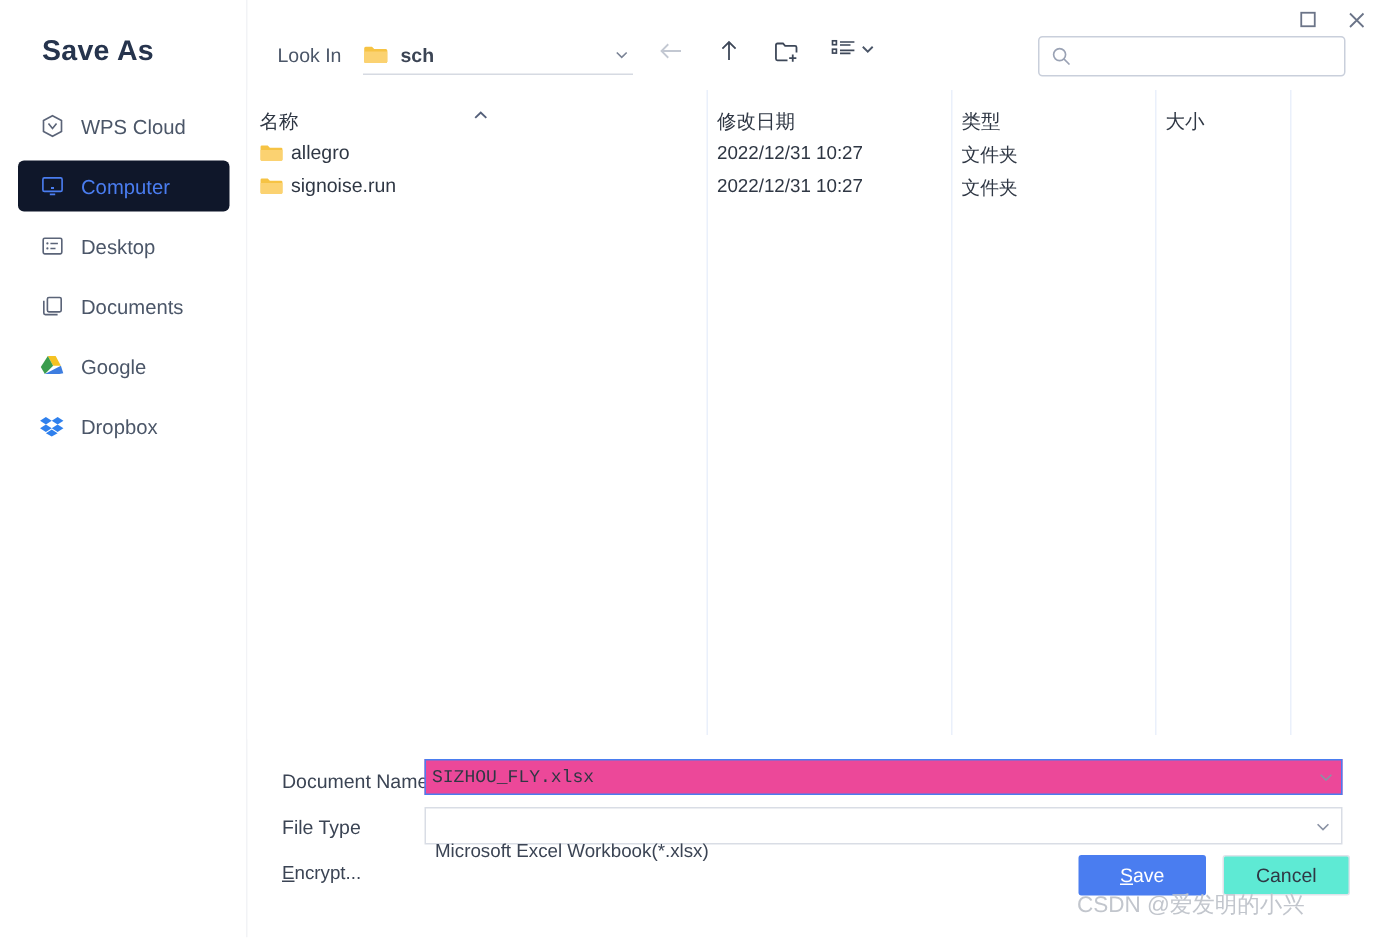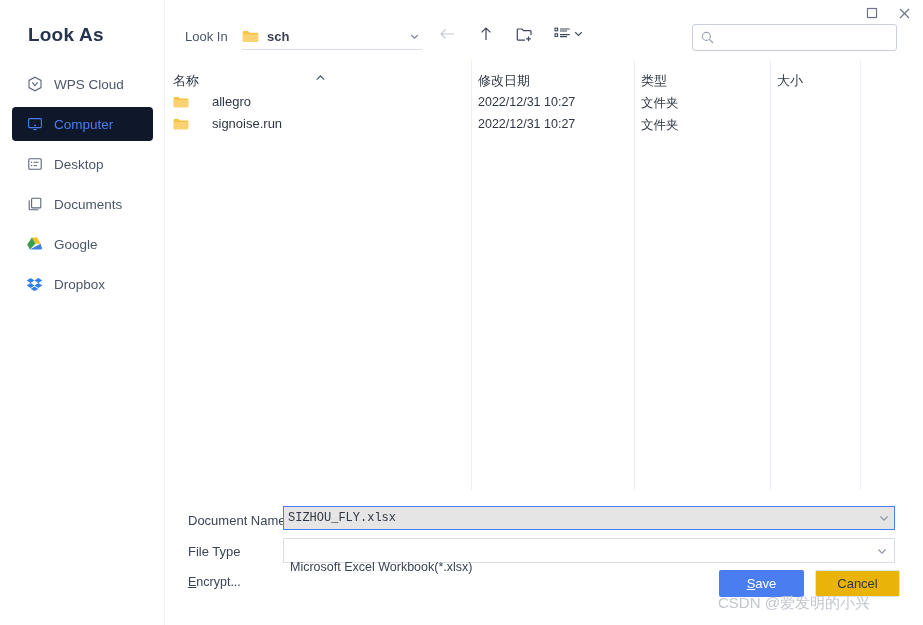--- a/index.html
+++ b/index.html
@@ -160,21 +160,20 @@
     position: absolute;
     left: 150px; top: 8px;
     color: #55607a;
   }
   .row-name {
     position: absolute;
     display: flex; align-items: center;
     font-size: 13px; color: #2f3744;
     white-space: nowrap;
     cursor: default;
-    gap: 18px;
   }
   .row-folder { width: 16px; height: 14px; margin-right: 5px; flex: 0 0 auto; }
   .cell {
     position: absolute;
     font-size: 12.5px; color: #2f3744;
     white-space: nowrap;
     cursor: default;
   }
 
   
@@ -187,21 +186,21 @@
     position: absolute;
     font-size: 13px; color: #3b4454;
     white-space: nowrap;
     text-align: center;
   }
   .docname-field {
     position: absolute;
     left: 118px; top: 13px;
     width: 612px; height: 24px;
     border: 1px solid #4a7df0;
-    background: #e5e5e5;
+    background: #ec4899;
     display: flex; align-items: center;
     padding: 0 4px;
   }
   .docname-input {
     border: none; outline: none; background: transparent;
     font-family: "Liberation Mono", monospace;
     font-size: 12px;
     color: #2f3744;
     flex: 1 1 auto;
     padding: 0;
@@ -243,21 +242,21 @@
   }
   .btn-save {
     left: 554px; top: 77px;
     width: 85px;
     background: #4a7df0;
     color: #ffffff;
   }
   .btn-cancel {
     left: 650px; top: 77px;
     width: 85px;
-    background: #eab308;
+    background: #5eead4;
     color: #2f3744;
     border: 1px solid #dfe3ea;
   }
   .watermark {
     position: absolute;
     left: 718px; top: 594px;
     font-size: 15px;
     color: #c2c6cd;
     white-space: nowrap;
     pointer-events: none;
@@ -275,21 +274,21 @@
         </svg>
     </div>
     <div class="win-btn">
       <svg width="13" height="13" viewBox="0 0 13 13">
           <path d="M2 2 L11 11 M11 2 L2 11" stroke="#6b7488" stroke-width="1.2" fill="none"></path>
         </svg>
     </div>
   </div>
 
   <div class="sidebar">
-    <div class="app-title">Look As</div>
+    <div class="app-title">Save As</div>
 
     <div class="nav">
 
       <div class="nav-item">
         <span class="nav-ico">
           <svg width="16" height="16" viewBox="0 0 16 16">
               <path d="M8 1.2 L14 4.4 V11.6 L8 14.8 L2 11.6 V4.4 Z" fill="none" stroke="#5b6478" stroke-width="1.1"></path>
               <path d="M5.3 6.3 L8 9.6 L10.7 6.3" fill="none" stroke="#5b6478" stroke-width="1.1"></path>
             </svg>
         </span>

